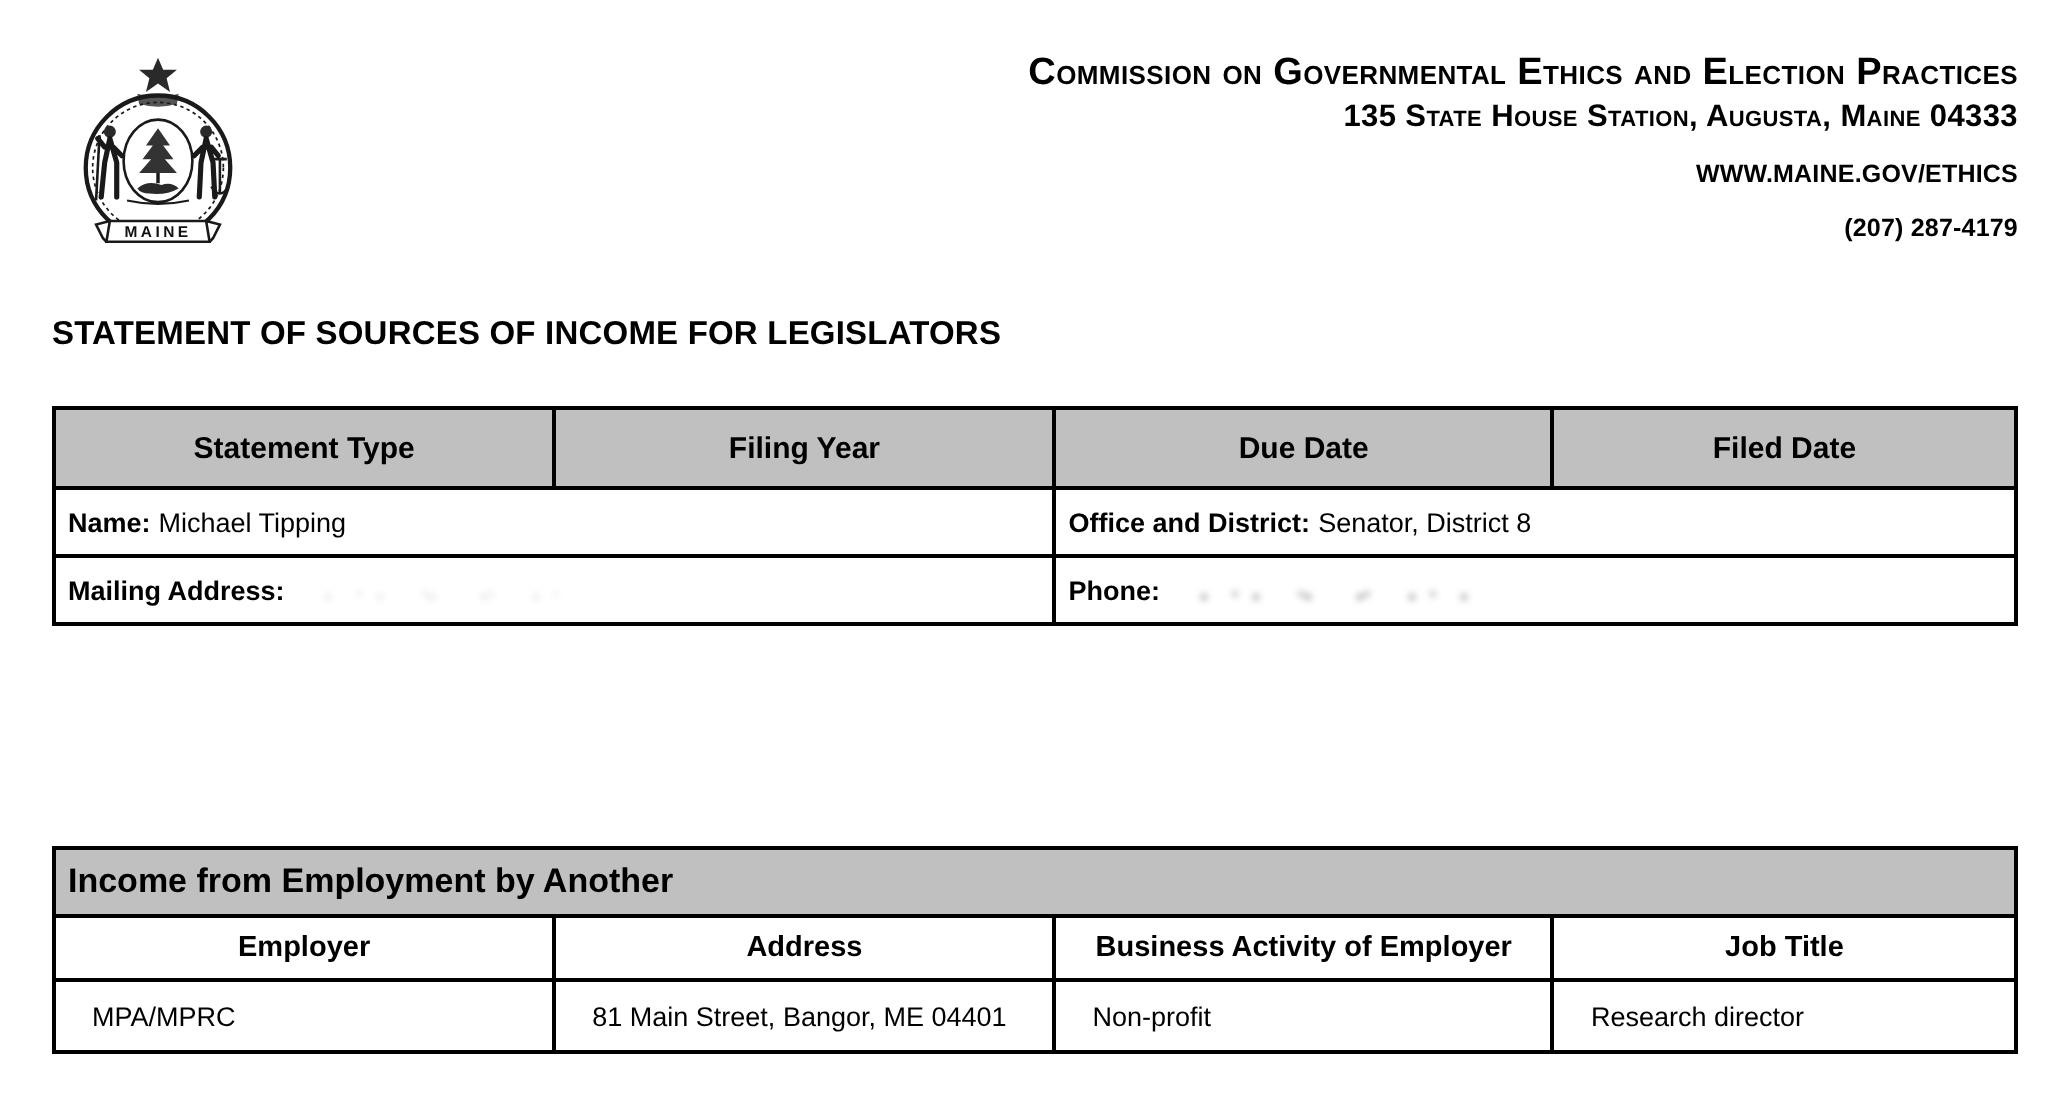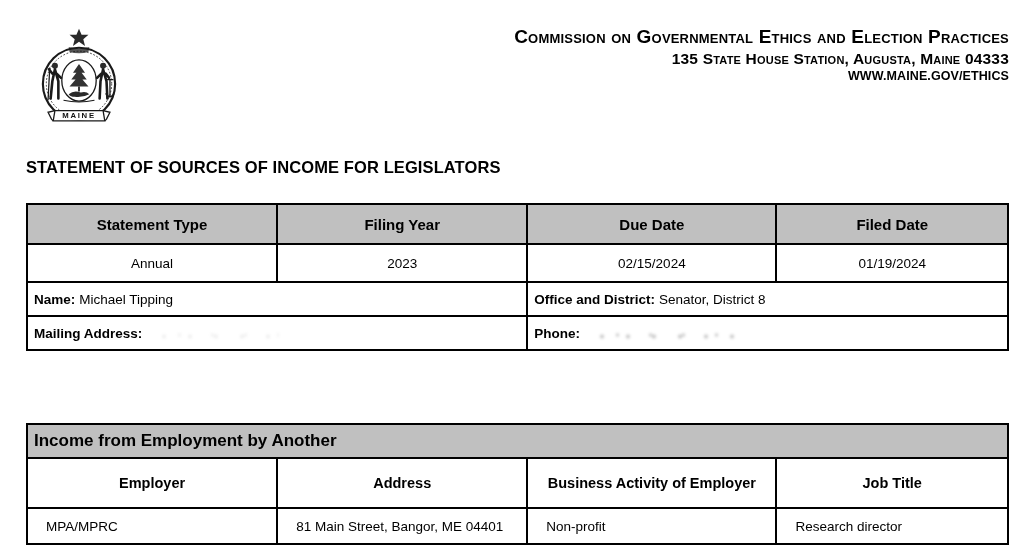--- a/index.html
+++ b/index.html
@@ -26,21 +26,21 @@
     font-size: 19px; font-weight: bold;
     font-variant: small-caps; letter-spacing: 0.2px; text-align: right;
   }
   .lh-addr {
     font-size: 15.5px; font-weight: bold;
     font-variant: small-caps; letter-spacing: 0.2px;
     margin-top: 1px;
   }
   .lh-small {
     font-size: 12.5px; font-weight: bold; letter-spacing: 0.1px;
-    margin-top: 1px;
+    margin-top: 12px;
   }
 
   
   .doc-title {
     position: absolute; left: 26px; top: 158px;
     font-size: 16.5px; font-weight: bold; letter-spacing: 0.1px;
   }
 
   
   table {
@@ -57,21 +57,21 @@
     overflow: hidden; white-space: nowrap;
   }
   .col-head {
     background: #c0c0c0;
     font-size: 15px; font-weight: bold;
     text-align: center; height: 40px;
   }
   .col-head-white {
     background: #ffffff;
     font-size: 14.5px; font-weight: bold;
-    text-align: center; height: 50px;
+    text-align: center; height: 32px;
   }
   .val-center {
     font-size: 13.5px; text-align: center; height: 38px;
     font-weight: normal;
   }
   .field-cell {
     font-size: 13.5px; text-align: left; height: 34px;
     padding-left: 6px; font-weight: normal;
   }
   .field-label { font-weight: bold; }
@@ -135,45 +135,40 @@
       <path d="M22 98 L78 98 L80 110 L20 110 Z" fill="#fff" stroke-width="1.5"></path>
       <path d="M22 98 L14 100 L18 108 L20 110 M78 98 L86 100 L82 108 L80 110" stroke-width="1.5"></path>
     </g>
     <text x="50" y="107" text-anchor="middle" font-size="9" font-weight="bold" font-family="Liberation Sans, sans-serif" fill="#111" letter-spacing="2">MAINE</text>
   </svg>
 
   <div class="letterhead">
     <div class="lh-org">Commission on Governmental Ethics and Election Practices</div>
     <div class="lh-addr">135 State House Station, Augusta, Maine 04333</div>
     <div class="lh-small">WWW.MAINE.GOV/ETHICS</div>
+    <div class="lh-small">(207) 287-4179</div>
   </div>
 
   <div class="doc-title">STATEMENT OF SOURCES OF INCOME FOR LEGISLATORS</div>
 
   <table class="filing-table">
     <colgroup>
       <col style="width:25.5%">
         <col style="width:25.5%">
       <col style="width:25.4%">
         <col style="width:23.6%">
     </colgroup>
     <tbody>
         <tr>
       <th class="col-head">Statement Type</th>
       <th class="col-head">Filing Year</th>
       <th class="col-head">Due Date</th>
       <th class="col-head">Filed Date</th>
     </tr>
     <tr>
-      <td class="val-center">Annual</td>
-      <td class="val-center">2023</td>
-      <td class="val-center">02/15/2024</td>
-      <td class="val-center">01/19/2024</td>
-    </tr>
-    <tr>
       <td class="field-cell" colspan="2">
         <span class="field-label">Name:</span><span class="field-value">Michael Tipping</span>
       </td>
       <td class="field-cell" colspan="2">
         <span class="field-label">Office and District:</span><span class="field-value">Senator, District 8</span>
       </td>
     </tr>
     <tr>
       <td class="field-cell" colspan="2">
         <span class="field-label">Mailing Address:</span><span class="redacted redacted-mailing"></span>

